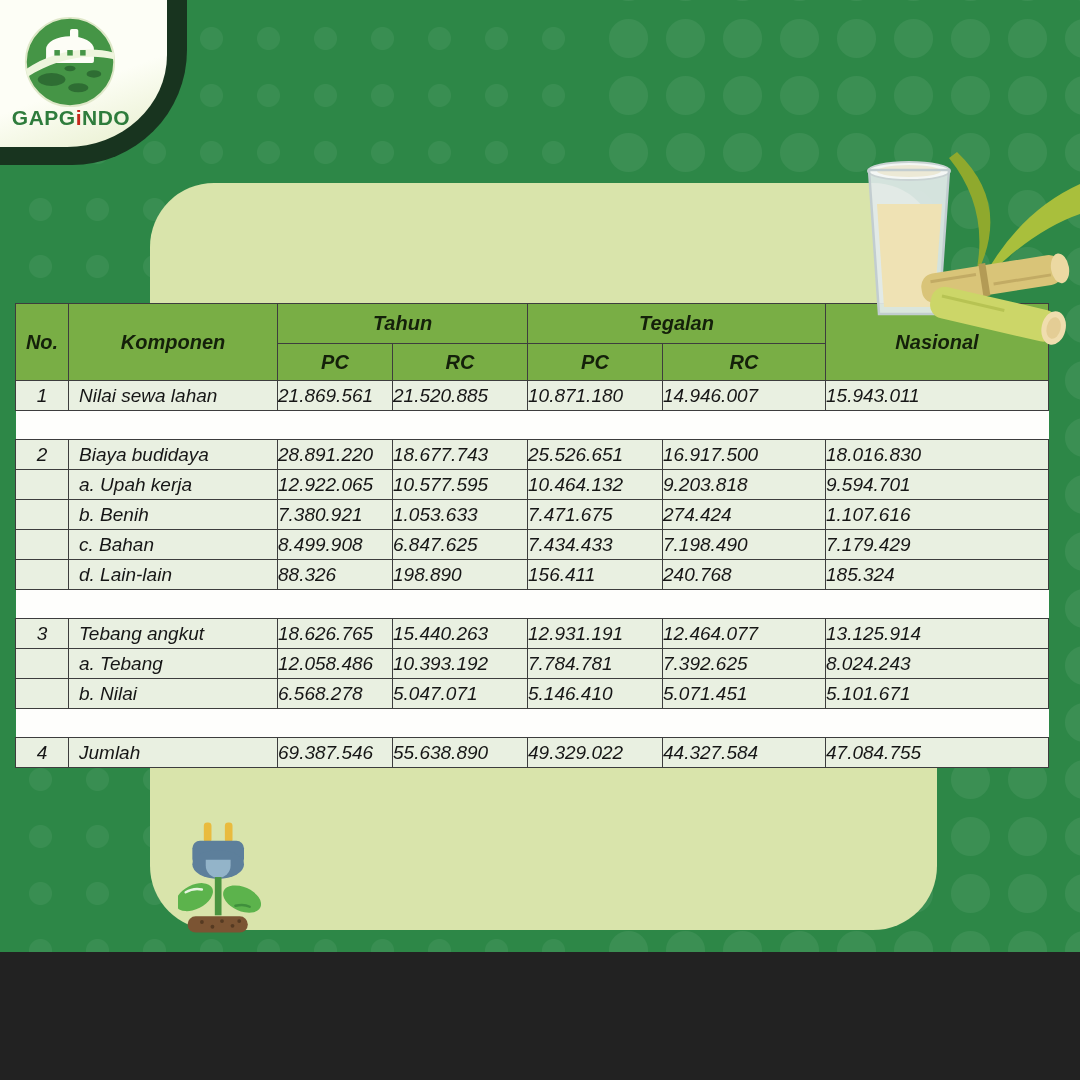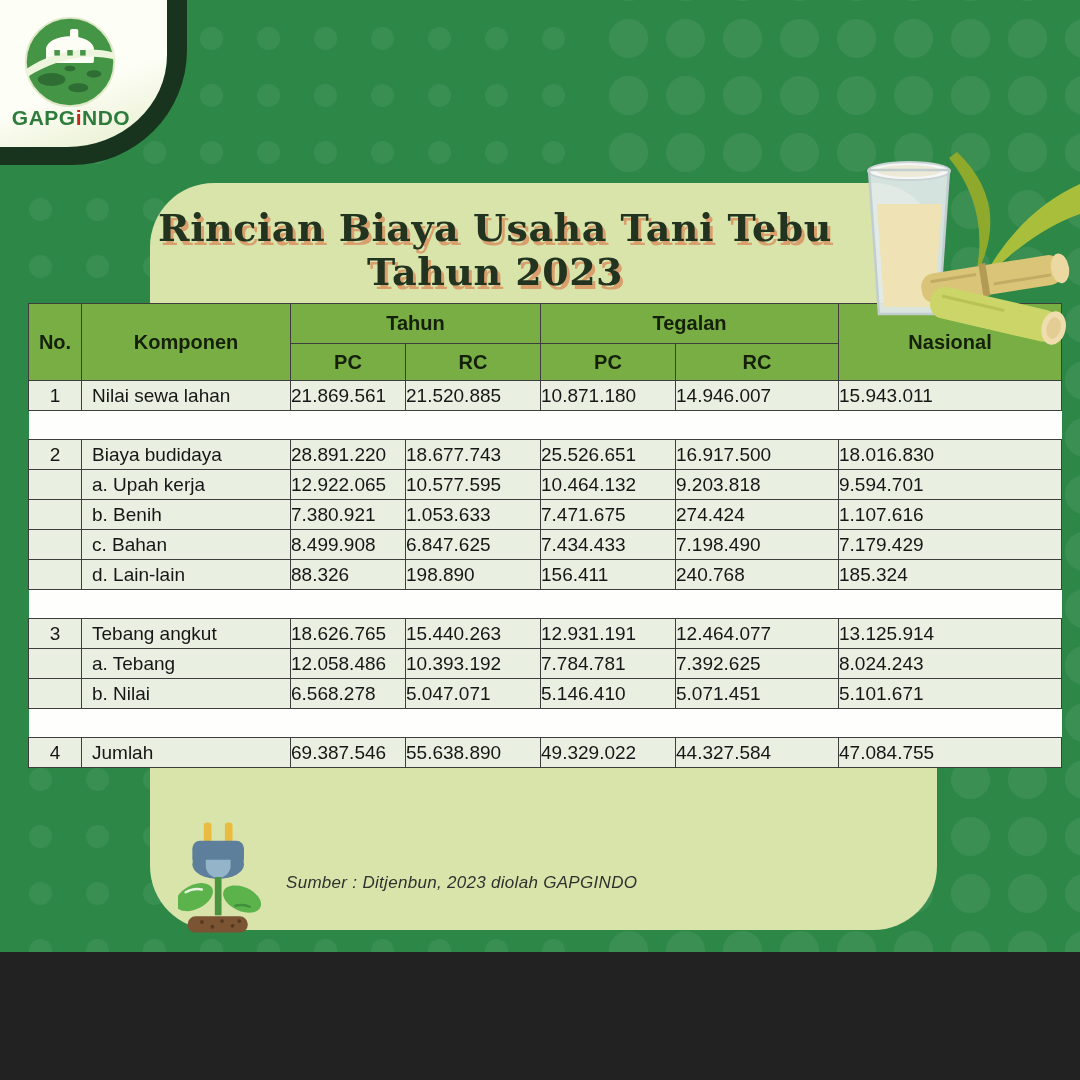--- a/index.html
+++ b/index.html
@@ -33,22 +33,22 @@
 
   
   .title{position:absolute;left:155px;top:206px;width:680px;text-align:center;z-index:2;
     font-family:"DejaVu Serif",serif;font-weight:bold;font-size:38px;line-height:1.17;
     color:#22331f;text-shadow:3px 4px 0 #d89f6d;letter-spacing:0.5px;}
 
   
   .cane{position:absolute;left:833px;top:150px;z-index:5;}
 
   
-  table.cost-table{position:absolute;left:28px;top:303px;width:1033px;z-index:2;
-    border-collapse:collapse;table-layout:fixed;}
+  table.cost-table{position:absolute;left:15px;top:303px;width:1033px;z-index:2;
+    border-collapse:collapse;table-layout:fixed;font-style:italic;}
   .cost-table th,.cost-table td{border:1.5px solid #3d3d3d;overflow:hidden;white-space:nowrap;}
   .cost-table thead th{background:#79ae45;color:#14200a;font-size:20px;font-weight:bold;text-align:center;}
   .cost-table thead tr.h1 th{height:37px;}
   .cost-table thead tr.h2 th{height:34px;}
   .cost-table td{background:#e9f0e1;color:#161616;font-size:19px;height:29px;padding:0;}
   .cost-table td.col-no{text-align:center;}
   .cost-table td.col-komponen{text-align:left;padding-left:10px;}
   .cost-table td.col-num{padding-right:9px;}
   .cost-table tr.gap td{background:#fefefc;border-left:none;border-right:none;height:28px;}
 
@@ -99,24 +99,20 @@
       <path d="M24,46 v-10 a24,13 0 0 1 52,0 v10 Z" fill="#fdfdf6"></path>
       <rect x="24" y="44" width="52" height="7" rx="2" fill="#fdfdf6"></rect>
       <path d="M2,58 C28,40 66,31 98,40 L98,47 C66,39 30,49 4,66 Z" fill="#eef5dd"></path>
       <rect x="33" y="37" width="6" height="6" fill="#459546"></rect>
       <rect x="47" y="37" width="6" height="6" fill="#459546"></rect>
       <rect x="61" y="37" width="6" height="6" fill="#459546"></rect>
     </svg>
     <div class="logo-text"><span>GAPG</span><span class="accent">i</span><span>NDO</span></div>
   </div>
 
-  <div class="title">
-    <div>Rincian Biaya Usaha Tani Tebu</div>
-    <div>Tahun 2023</div>
-  </div>
 
   <svg class="cane" width="247" height="196" viewBox="0 0 247 196">
     <path d="M124,2 Q180,55 142,128 Q158,60 116,8 Z" fill="#8fa92d"></path>
     <path d="M247,34 Q185,62 148,132 Q200,80 247,64 Z" fill="#a9bf3c"></path>
     <path d="M36,20 L116,20 L106,164 L46,164 Z" fill="#e3eaea" opacity="0.92"></path>
     <path d="M44,54 L109,54 L101,157 L51,157 Z" fill="#efe2b4"></path>
     <ellipse cx="76" cy="21" rx="41" ry="9" fill="#f4f7f5" stroke="#c9d3d3" stroke-width="2"></ellipse>
     <ellipse cx="76" cy="21" rx="32" ry="6" fill="#ece9d6"></ellipse>
     <path d="M36,20 L116,20 L106,164 L46,164 Z" fill="none" stroke="#c2cdd0" stroke-width="2.5"></path>
     <g transform="rotate(-9 160 130)">
@@ -274,21 +270,20 @@
     <path d="M8,74 q8,-5 17,-3" stroke="#e8f4e0" stroke-width="2.5" fill="none" stroke-linecap="round"></path>
     <path d="M60,88 q9,-2 15,1" stroke="#3f8f3c" stroke-width="2.5" fill="none" stroke-linecap="round"></path>
     <rect x="10" y="99" width="63" height="17" rx="8.5" fill="#7b5433"></rect>
     <circle cx="25" cy="105" r="2" fill="#553a22"></circle>
     <circle cx="36" cy="110" r="2" fill="#553a22"></circle>
     <circle cx="46" cy="104" r="2" fill="#553a22"></circle>
     <circle cx="57" cy="109" r="2" fill="#553a22"></circle>
     <circle cx="64" cy="104" r="2" fill="#553a22"></circle>
   </svg>
 
-  <div class="source">Sumber : Ditjenbun, 2023 diolah GAPGINDO</div>
 
   <div class="footer-bar"></div>
   <div class="footer-content">
     <span class="ic tiktok">♪</span>
     <span class="ic linkedin">in</span>
     <span class="ic youtube">
         <span class="play"></span>
       </span>
     <span class="ic facebook">f</span>
     <span class="ic instagram">

